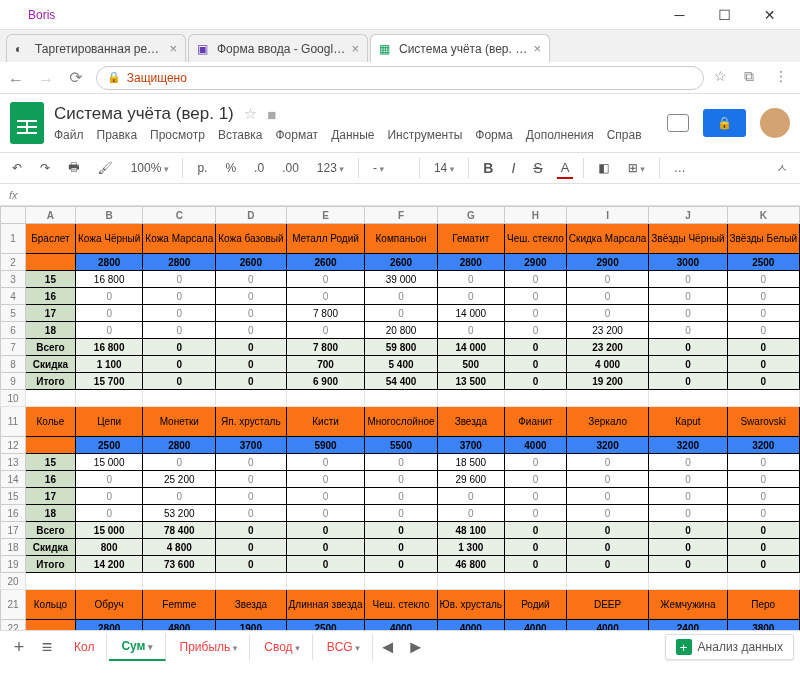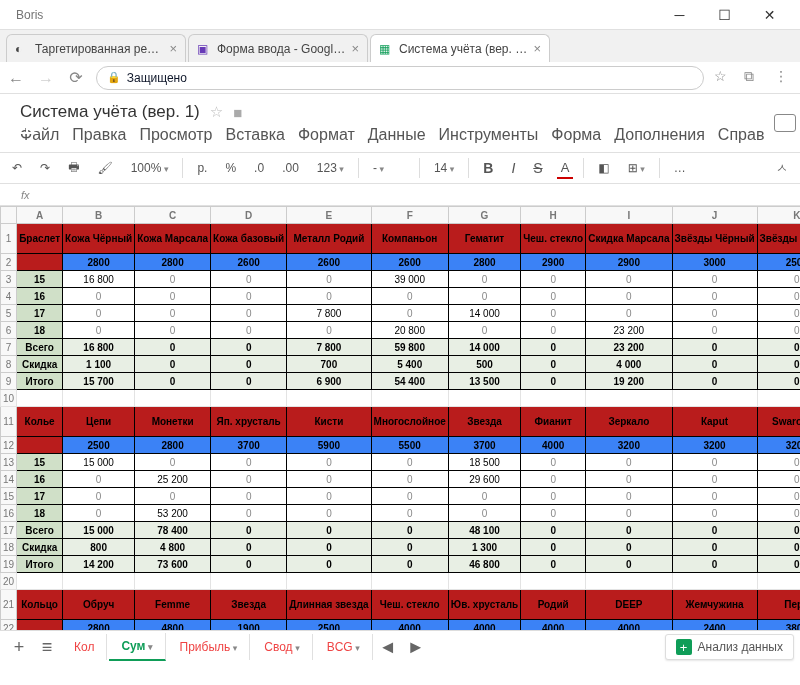--- a/index.html
+++ b/index.html
@@ -1,66 +1,66 @@
 <!DOCTYPE html>
 <html><head>
 <meta charset="utf-8">
 <style>
 *{box-sizing:border-box;margin:0;padding:0;font-family:Arial,sans-serif}
 body{width:800px;height:685px;background:#fff;overflow:hidden;font-size:11px}
 
 .titlebar{height:30px;background:#fff;display:flex;align-items:center;justify-content:flex-end;padding:0 8px;border-bottom:1px solid #e0e0e0}
-.titlebar .user{margin-right:auto;margin-left:8px;font-size:12px;color:#737373}
+.titlebar .user{margin-right:auto;margin-left:20px;font-size:12px;color:#a21caf}
 .winbtn{width:45px;height:29px;display:flex;align-items:center;justify-content:center;color:#333;font-size:14px}
 
 .tabbar{height:32px;background:#f1f1f1;display:flex;align-items:flex-end;padding-left:6px}
 .tab{height:28px;max-width:180px;flex:1;background:#f1f1f1;border:1px solid #ccc;border-bottom:none;border-radius:6px 6px 0 0;margin-right:2px;display:flex;align-items:center;padding:0 8px;font-size:12px;color:#444;overflow:hidden;white-space:nowrap}
 .tab.active{background:#fff}
 .tab .fav{width:14px;height:14px;margin-right:6px;flex-shrink:0}
 .tab .txt{flex:1;overflow:hidden;text-overflow:ellipsis}
 .tab .x{margin-left:6px;color:#888;font-size:13px}
 
 .addr{height:32px;display:flex;align-items:center;padding:0 6px;border-bottom:1px solid #e0e0e0;gap:10px}
 .navbtn{width:20px;height:20px;color:#888;font-size:16px;display:flex;align-items:center;justify-content:center}
 .urlbox{flex:1;height:24px;border:1px solid #ccc;border-radius:12px;display:flex;align-items:center;padding:0 10px;font-size:12px;color:#555;overflow:hidden;white-space:nowrap}
 .lock{color:#0a8a3a;margin-right:6px;font-size:11px}
-.secure{color:#0f172a;margin-right:6px}
+.secure{color:#c2410c;margin-right:6px}
 .righticon{width:20px;height:20px;color:#888;font-size:14px}
 
 .docsheader{height:58px;display:flex;align-items:center;padding:6px 10px;gap:10px}
 .sheetsicon{width:34px;height:42px;background:#0f9d58;border-radius:3px;position:relative}
 .sheetsicon::after{content:"";position:absolute;top:18px;left:7px;width:20px;height:14px;background:linear-gradient(#fff 0 0) 0 0/100% 2px no-repeat,linear-gradient(#fff 0 0) 0 6px/100% 2px no-repeat,linear-gradient(#fff 0 0) 0 12px/100% 2px no-repeat,linear-gradient(#fff 0 0) 9px 0/2px 100% no-repeat}
 .titleblk{flex:1}
 .doctitle{font-size:17px;color:#333;display:flex;align-items:center;gap:10px}
 .star{color:#bbb;font-size:15px}
 .folder{color:#aaa;font-size:15px}
-.menus{display:flex;gap:13px;font-size:16px;color:#555;margin-top:4px}
+.menus{display:flex;gap:13px;font-size:12px;color:#555;margin-top:4px}
 .hdrright{display:flex;align-items:center;gap:14px}
 .comment{width:22px;height:18px;border:1.5px solid #888;border-radius:3px;position:relative}
 .sharebtn{background:#1a73e8;color:#fff;padding:7px 14px;border-radius:3px;font-size:12px;font-weight:bold;display:flex;align-items:center;gap:6px}
 .avatar{width:30px;height:30px;border-radius:50%;background:#d4a373}
 
 .toolbar{height:32px;border-top:1px solid #e0e0e0;border-bottom:1px solid #e0e0e0;display:flex;align-items:center;padding:0 8px;gap:10px;font-size:12px;color:#555}
 .sep{width:1px;height:20px;background:#ddd}
 .tbtn{padding:2px 4px}
 .dd::after{content:" ▾";font-size:9px;color:#888}
 .bold{font-weight:bold;font-size:14px}
 .strike{text-decoration:line-through;font-size:14px}
 .ital{font-style:italic;font-size:14px}
 .underline{border-bottom:2px solid #c00;font-size:13px}
 
-.fxbar{height:22px;border-bottom:1px solid #e0e0e0;display:flex;align-items:center;padding:0 21px;color:#888;font-style:italic;font-size:11px}
+.fxbar{height:22px;border-bottom:1px solid #e0e0e0;display:flex;align-items:center;padding:0 9px;color:#888;font-style:italic;font-size:11px}
 
 .sheetwrap{height:424px;overflow:auto;position:relative}
 .sheet{border-collapse:collapse;table-layout:fixed}
 .sheet td,.sheet th{border:1px solid #ccc;height:17px;font-size:10px;text-align:center;padding:0 2px;overflow:hidden;white-space:nowrap}
 .colhdr{background:#f8f8f8;color:#777;font-size:9px;height:15px}
 .rowhdr{background:#f8f8f8;color:#777;font-size:9px;width:30px}
 .cw-a{width:54px}.cw-b{width:54px}
-.h1{background:#b91c1c;font-weight:bold;border:1px solid #000!important}
+.h1{background:#f97316;font-weight:normal;border:1px solid #000!important}
 .h2{background:#3b82f6;font-weight:bold;border:1px solid #000!important}
 .lbl{background:#d0e0c8;font-weight:bold;border:1px solid #000!important}
 .tot{background:#e8efe4;font-weight:bold;border:1px solid #000!important}
 .d{background:#fff;border:1px solid #000!important}
 .d0{color:#888}
 .tall{height:30px}
 .blank td{border:1px solid #e3e3e3}
 
 .sheettabs{height:33px;border-top:1px solid #ddd;display:flex;align-items:center;padding:0 6px;gap:2px;font-size:12px;color:#555}
 .stbtn{width:26px;height:26px;display:flex;align-items:center;justify-content:center;font-size:18px;color:#666}

